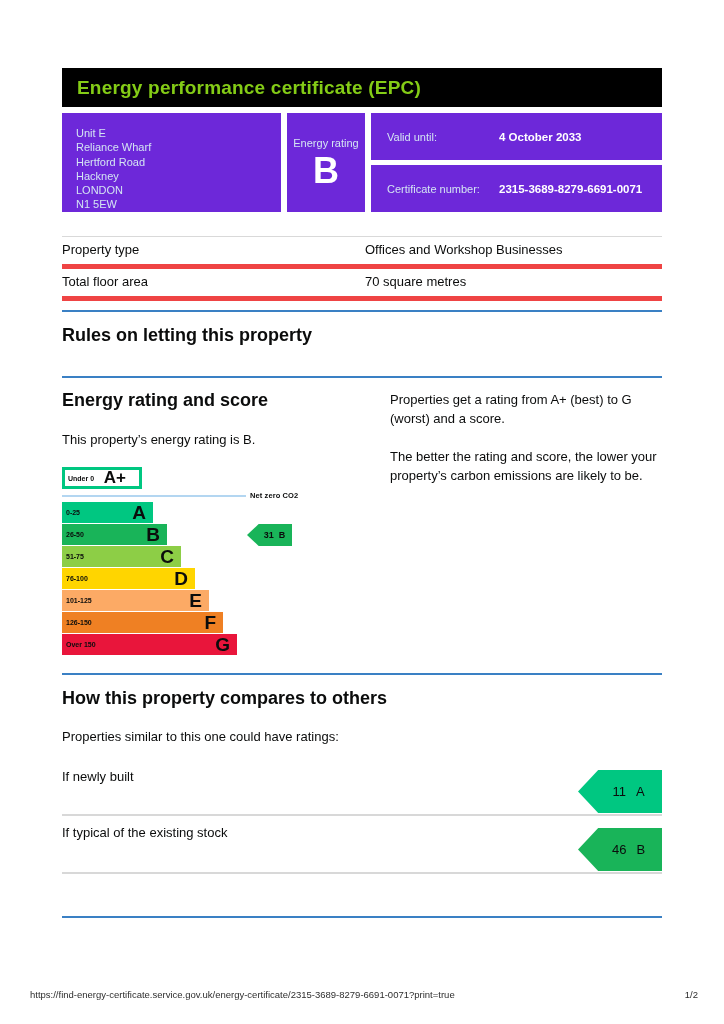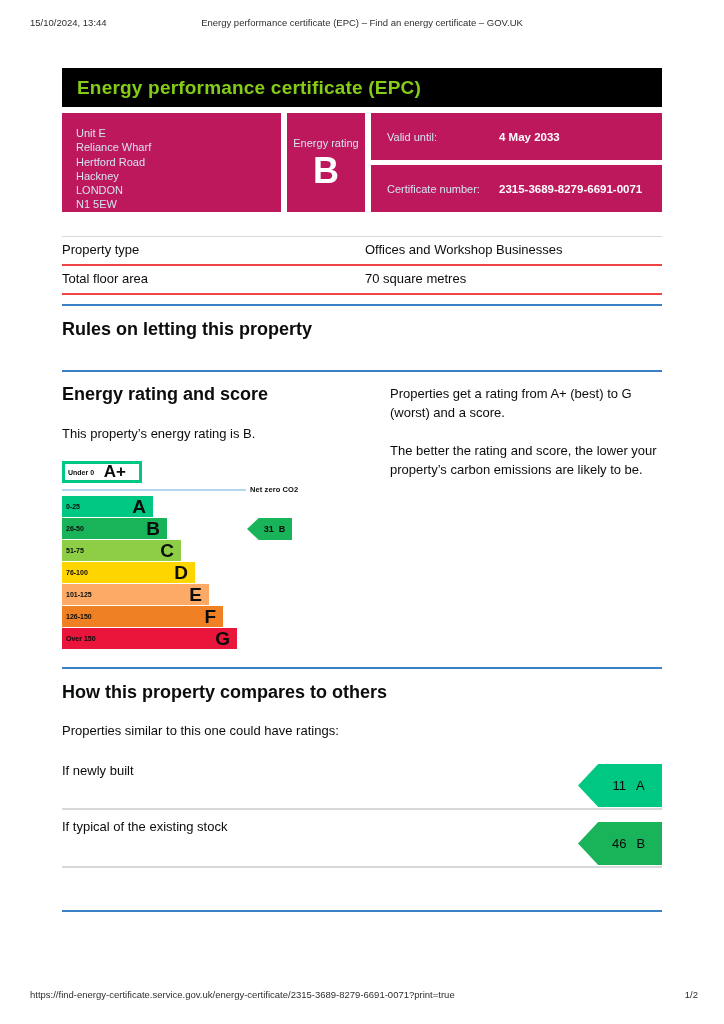--- a/index.html
+++ b/index.html
@@ -20,33 +20,33 @@
   .meta-footer .pages { position:absolute; right:0; top:0; }
 
   
   .content { position:absolute; left:62px; top:68px; width:600px; }
 
   .banner { background:#000000; height:39px; display:flex; align-items:center;
     padding-left:15px; }
   .banner h1 { color:#84cc16; font-size:19px; font-weight:bold; letter-spacing:.2px; }
 
   .summary-row { display:flex; gap:6px; margin-top:6px; height:99px; }
-  .box-blue { background:#be185d; }
+  .box-blue { background:#6d28d9; }
   .address-box { width:219px; padding:13px 14px; font-size:11px; line-height:14.3px;
     color:#d4e4f3; }
   .rating-box { width:78px; text-align:center; padding-top:24px; }
   .rating-box .lbl { font-size:11px; color:#d4e4f3; }
   .rating-box .big { font-size:36px; line-height:40px; font-weight:bold; color:#ffffff; margin-top:2px; }
   .validity-stack { flex:1; display:flex; flex-direction:column; gap:5px; }
   .validity-stack .vrow { flex:1; display:flex; align-items:center; padding-left:16px; }
   .vrow .vlabel { width:112px; font-size:11px; color:#d4e4f3; }
   .vrow .vvalue { font-size:11.5px; font-weight:bold; color:#ffffff; }
 
   .detail-table { margin-top:24px; border-top:1px solid #d9d9d9; }
-  .detail-table .trow { display:flex; border-bottom:2px solid #ef4444; padding:6px 0 7px 0;
+  .detail-table .trow { display:flex; border-bottom:5px solid #ef4444; padding:6px 0 7px 0;
     font-size:13px; line-height:14px; }
   .trow .tlabel { width:303px; }
 
   .rule-blue { border:0; border-top:2px solid #3a80c4; margin-top:9px; }
 
   .section-h { font-size:18px; font-weight:bold; line-height:20px; margin-top:13px; }
   .para { font-size:13px; line-height:16px; margin-top:21px; }
   .rule-blue.r2 { margin-top:31px; }
 
   .two-col { display:flex; margin-top:12px; }
@@ -89,24 +89,20 @@
     padding-left:17px; font-size:13px; font-weight:normal; color:#0b0c0c; }
   .compare-row.second .compare-arrow { top:12px; }
   .compare-wrap { margin-top:12px; }
   .rule-blue.r4 { margin-top:42px; }
 </style>
 </head>
 <body>
 
 <div class="page">
 
-  <div class="meta-header">
-    <span class="stamp">15/10/2024, 13:44</span>
-    <span class="doc-title">Energy performance certificate (EPC) – Find an energy certificate – GOV.UK</span>
-  </div>
 
   <div class="content">
 
     <div class="banner">
       <h1>Energy performance certificate (EPC)</h1>
     </div>
 
     <div class="summary-row">
       <div class="box-blue address-box">
         <div>Unit E</div>
@@ -116,21 +112,21 @@
         <div>LONDON</div>
         <div>N1 5EW</div>
       </div>
       <div class="box-blue rating-box">
         <div class="lbl">Energy rating</div>
         <div class="big">B</div>
       </div>
       <div class="validity-stack">
         <div class="box-blue vrow">
           <span class="vlabel">Valid until:</span>
-          <span class="vvalue">4 May 2033</span>
+          <span class="vvalue">4 October 2033</span>
         </div>
         <div class="box-blue vrow">
           <span class="vlabel">Certificate number:</span>
           <span class="vvalue">2315-3689-8279-6691-0071</span>
         </div>
       </div>
     </div>
 
     <div class="detail-table">
       <div class="trow">

